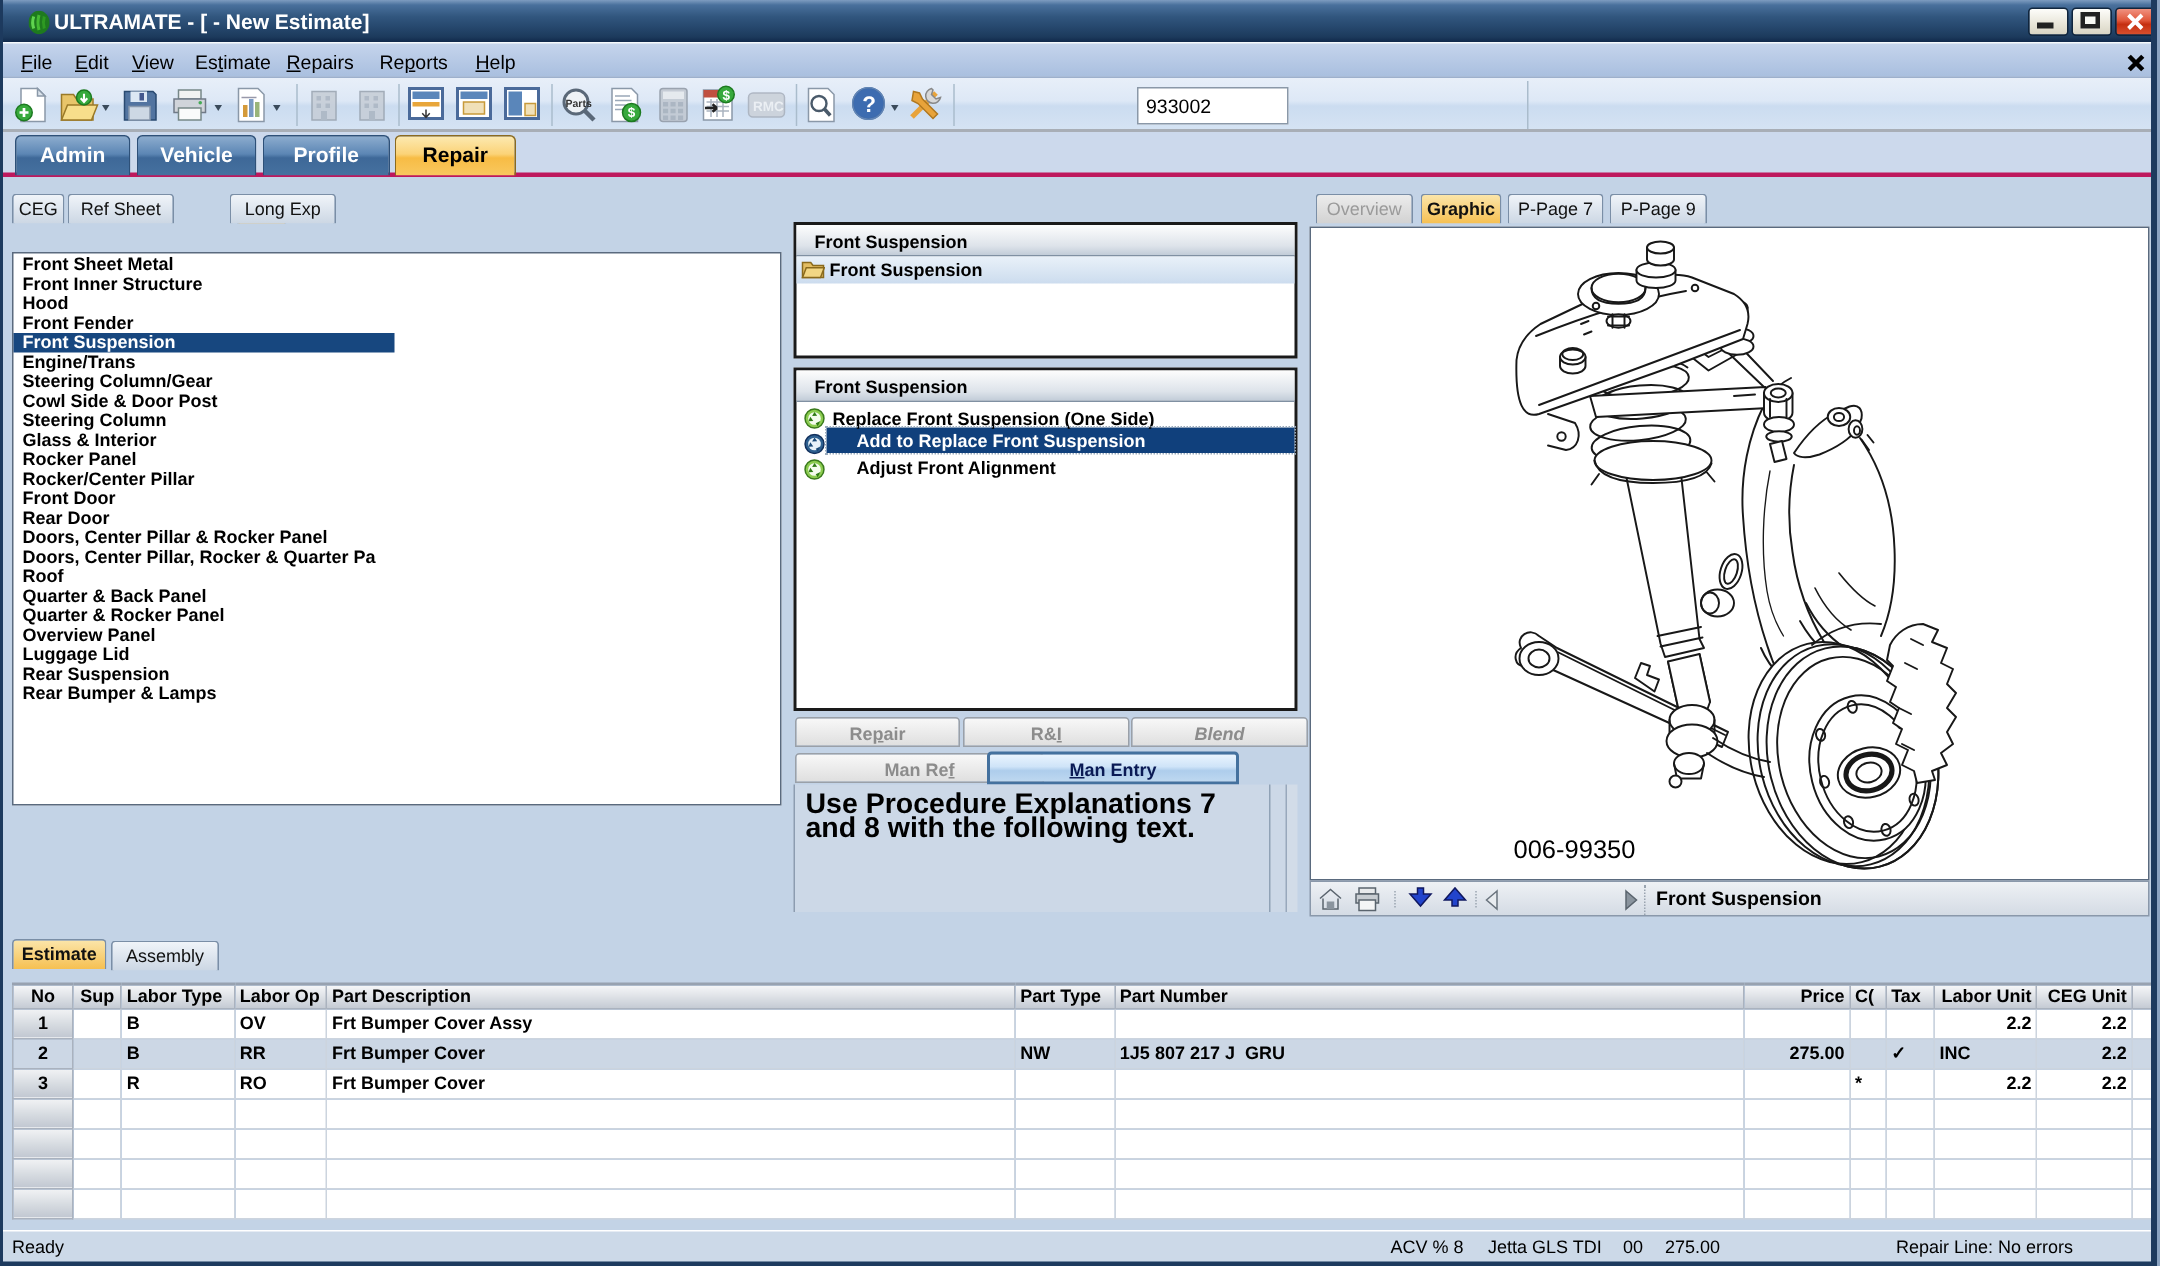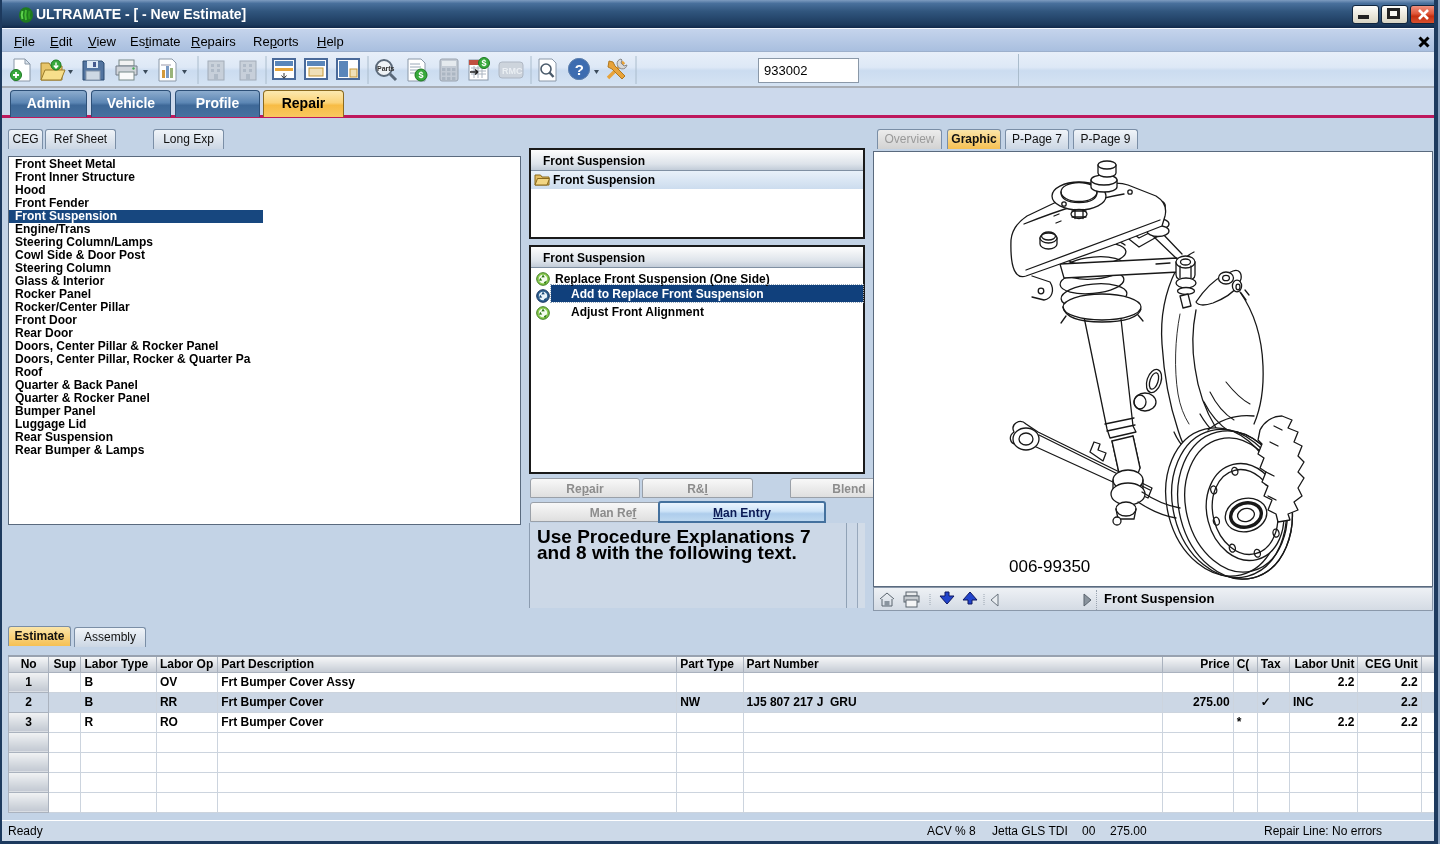--- a/index.html
+++ b/index.html
@@ -25,21 +25,21 @@
   .maintab { position:absolute; top:2px; height:27px; border:1px solid #2d5078; border-bottom:none;
     border-radius:4px 4px 0 0; color:#fff; font-weight:bold; font-size:14px; text-align:center;
     background:linear-gradient(#8cacce 0%, #5c86b4 45%, #3e6898 55%, #46719f 100%); padding-top:4px; }
   .maintab.active { background:linear-gradient(#fce9b0 0%, #fbd378 45%, #f7bc45 55%, #f9c85f 100%); color:#000; border-color:#8a6a20; }
 
   
   .smalltab { position:absolute; top:0px; height:20px; border:1px solid #7a8ea6; border-bottom:none;
     border-radius:3px 3px 0 0; font-size:12px; color:#111; text-align:center; padding-top:2px;
     background:linear-gradient(#f0f4f9, #ccd7e4); }
   .smalltab.active { background:linear-gradient(#fbe5a9, #f6c052); font-weight:bold; }
-  #leftlist { left:8px; top:156px; width:513px; height:369px; background:#fff; border:1px solid #5a6a7e; }
+  #leftlist { left:8px; top:168px; width:513px; height:369px; background:#fff; border:1px solid #5a6a7e; }
   #leftlist .li { position:relative; height:13px; line-height:13px; font-size:12px; font-weight:bold; padding-left:6px; white-space:nowrap; }
   #leftlist .li.sel { background:#17477f; color:#fff; width:254px; }
 
   
   .mbox { position:absolute; left:529px; width:336px; background:#fff; border:2px solid #1a1a1a; }
   .mhead { height:21px; background:linear-gradient(#fdfdfd, #dde3ea 70%, #c2ccd8); border-bottom:1px solid #8090a2;
     font-size:12px; font-weight:bold; padding:4px 0 0 12px; }
   
   .gbtn { position:absolute; height:20px; background:linear-gradient(#f8f8f8, #dfdfdf); border:1px solid #9aa0a8;
     border-radius:3px 3px 0 0; color:#8c8c8c; font-size:12px; font-weight:bold; text-align:center; padding-top:3px; }
@@ -259,34 +259,34 @@
 </div>
 
 <div class="abs" id="leftlist">
   <div style="height:1px"></div>
   <div class="li">Front Sheet Metal</div>
   <div class="li">Front Inner Structure</div>
   <div class="li">Hood</div>
   <div class="li">Front Fender</div>
   <div class="li sel">Front Suspension</div>
   <div class="li">Engine/Trans</div>
-  <div class="li">Steering Column/Lamps</div>
+  <div class="li">Steering Column/Gear</div>
   <div class="li">Cowl Side &amp; Door Post</div>
   <div class="li">Steering Column</div>
   <div class="li">Glass &amp; Interior</div>
   <div class="li">Rocker Panel</div>
   <div class="li">Rocker/Center Pillar</div>
   <div class="li">Front Door</div>
   <div class="li">Rear Door</div>
   <div class="li">Doors, Center Pillar &amp; Rocker Panel</div>
   <div class="li">Doors, Center Pillar, Rocker &amp; Quarter Pa</div>
   <div class="li">Roof</div>
   <div class="li">Quarter &amp; Back Panel</div>
   <div class="li">Quarter &amp; Rocker Panel</div>
-  <div class="li">Bumper Panel</div>
+  <div class="li">Overview Panel</div>
   <div class="li">Luggage Lid</div>
   <div class="li">Rear Suspension</div>
   <div class="li">Rear Bumper &amp; Lamps</div>
 </div>
 
 <div class="mbox" style="top:148px; height:91px;">
   <div class="mhead">Front Suspension</div>
   <div style="height:18px; background:linear-gradient(#e9f1f9,#ccdcee); font-size:12px; font-weight:bold; padding:2px 0 0 22px; position:relative;">
     <svg style="position:absolute; left:3px; top:2px;" width="16" height="13" viewBox="0 0 16 13">
       <path d="M1 2 h5.5 l1.5 2 h7 v8 h-14 z" fill="#e3bd62" stroke="#8a6a1c"></path>
@@ -314,21 +314,21 @@
         <path d="M7 2.6 l1.8 2.6 -3.4 0.2 z M3 8.8 l1.2-3 2 2.8 z M10.9 8.6 l-3.1 1.6 1.4 2 z" fill="#2e7a14"></path>
       </svg>
     <div style="padding:4px 0 2px 24px; height:17px;">Replace Front Suspension (One Side)</div>
     <div style="padding:2px 0 2px 20px; height:17px; background:#10407c; color:#fff; margin-left:20px; outline:1px dotted #9ab;">Add to Replace Front Suspension</div>
     <div style="padding:3px 0 2px 40px; height:17px;">Adjust Front Alignment</div>
   </div>
 </div>
 
 <div class="gbtn" style="left:530px; top:478px; width:110px;">Re<u>p</u>air</div>
 <div class="gbtn" style="left:642px; top:478px; width:111px;">R&amp;<u>I</u></div>
-<div class="gbtn" style="left:790px; top:478px; width:118px;">Blend</div>
+<div class="gbtn" style="left:754px; top:478px; width:118px;font-style:italic;">Blend</div>
 <div class="gbtn" style="left:530px; top:502px; width:166px;">Man Re<u>f</u></div>
 <div class="gbtn" id="manentry" style="left:658px; top:501px; width:168px; height:22px;text-align:center;"><u>M</u>an Entry</div>
 
 <div class="abs" id="proctext">
   <div style="font-size:19px; font-weight:bold; padding:6px 14px 0 7px; line-height:16px;">Use Procedure Explanations 7 and 8 with the following text.</div>
   <div style="position:absolute; right:10px; top:0; width:1px; height:85px; background:#90a2b6;"></div>
 </div>
 <div class="abs" style="left:857px; top:523px; width:8px; height:85px; background:#d2dce8; border-left:1px solid #98a8bc;"></div>
 
 <div class="abs" id="rpanel">

